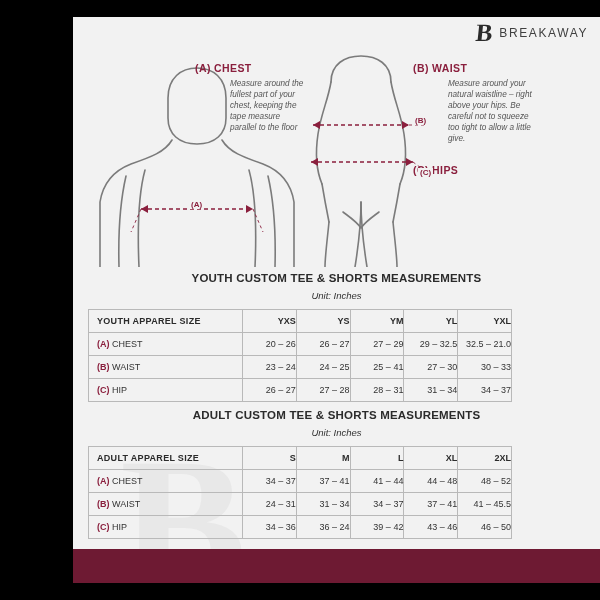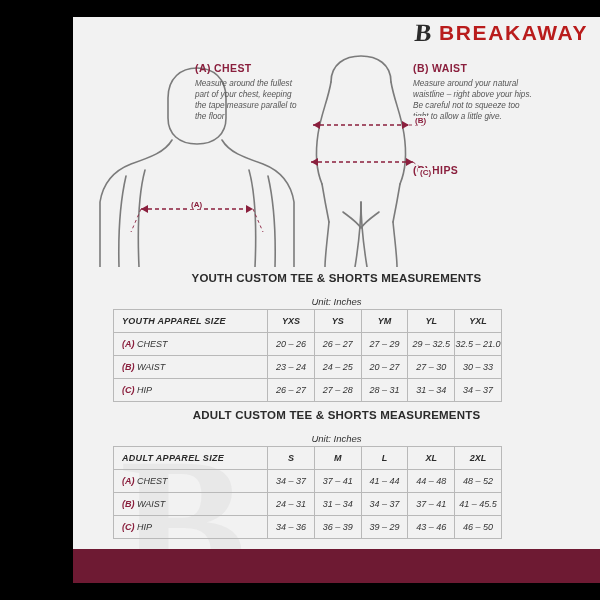--- a/index.html
+++ b/index.html
@@ -90,24 +90,24 @@
   }
   .brand-mark {
     font-family: "Liberation Serif", serif;
     font-size: 25px;
     font-weight: bold;
     color: #2b2b2b;
     line-height: 1;
     transform: skewX(-6deg);
   }
   .brand-name {
-    font-size: 21px;
-    font-weight: bold;
+    font-size: 12px;
+    font-weight: normal;
     letter-spacing: 1.6px;
-    color: #b91c1c;
+    color: #404040;
   }
 
   
   .diagram {
     position: absolute;
     left: 73px;
     top: 52px;
     width: 527px;
     height: 215px;
   }
@@ -120,20 +120,21 @@
     font-weight: bold;
     color: #8a1f3d;
     letter-spacing: 0.4px;
     margin-bottom: 4px;
   }
   .anno-body {
     font-size: 8.2px;
     font-style: italic;
     color: #555;
     line-height: 1.35;
+    margin-left: 35px;
   }
   .anno-chest { left: 122px; top: 10px; width: 110px; }
   .anno-waist { left: 340px; top: 10px; width: 120px; }
   .anno-hips  { left: 340px; top: 112px; width: 120px; }
 
   .lbl {
     position: absolute;
     font-size: 8px;
     font-weight: bold;
     color: #8a1f3d;
@@ -151,43 +152,42 @@
   .sec-title {
     font-size: 11.5px;
     font-weight: bold;
     color: #2b2b2b;
     letter-spacing: 0.2px;
   }
   .sec-sub {
     font-size: 9.5px;
     font-style: italic;
     color: #333;
-    margin-top: 12px;
+    margin-top: 6px;
   }
   .youth-sec { top: 272px; }
   .adult-sec { top: 409px; }
 
   
   table {
     position: absolute;
     border-collapse: collapse;
-    width: 389px;
-    left: 113px;
+    width: 424px;
+    left: 88px;
     background: transparent;
     table-layout: fixed;
-    font-style: italic;
   }
   .youth-table { top: 309px; }
   .adult-table { top: 446px; }
   th, td {
     border: 1px solid #b9b9b9;
     height: 22px;
     font-size: 9px;
     color: #333;
-    text-align: center;
+    text-align: right;
     padding: 0;
   }
   th.rowhead, td.rowhead {
     text-align: left;
     padding-left: 8px;
     width: 145px;
   }
   th {
     font-weight: bold;
     color: #2b2b2b;
@@ -325,21 +325,21 @@
         <td>20 – 26</td>
         <td>26 – 27</td>
         <td>27 – 29</td>
         <td>29 – 32.5</td>
         <td>32.5 – 21.0</td>
       </tr>
       <tr>
         <td class="rowhead"><b>(B)</b> <span class="lab">WAIST</span></td>
         <td>23 – 24</td>
         <td>24 – 25</td>
-        <td>20 – 27</td>
+        <td>25 – 41</td>
         <td>27 – 30</td>
         <td>30 – 33</td>
       </tr>
       <tr>
         <td class="rowhead"><b>(C)</b> <span class="lab">HIP</span></td>
         <td>26 – 27</td>
         <td>27 – 28</td>
         <td>28 – 31</td>
         <td>31 – 34</td>
         <td>34 – 37</td>
@@ -376,21 +376,21 @@
         <td class="rowhead"><b>(B)</b> <span class="lab">WAIST</span></td>
         <td>24 – 31</td>
         <td>31 – 34</td>
         <td>34 – 37</td>
         <td>37 – 41</td>
         <td>41 – 45.5</td>
       </tr>
       <tr>
         <td class="rowhead"><b>(C)</b> <span class="lab">HIP</span></td>
         <td>34 – 36</td>
-        <td>36 – 39</td>
-        <td>39 – 29</td>
+        <td>36 – 24</td>
+        <td>39 – 42</td>
         <td>43 – 46</td>
         <td>46 – 50</td>
       </tr>
     </tbody>
   </table>
 
 </div>
 
 </body></html>

